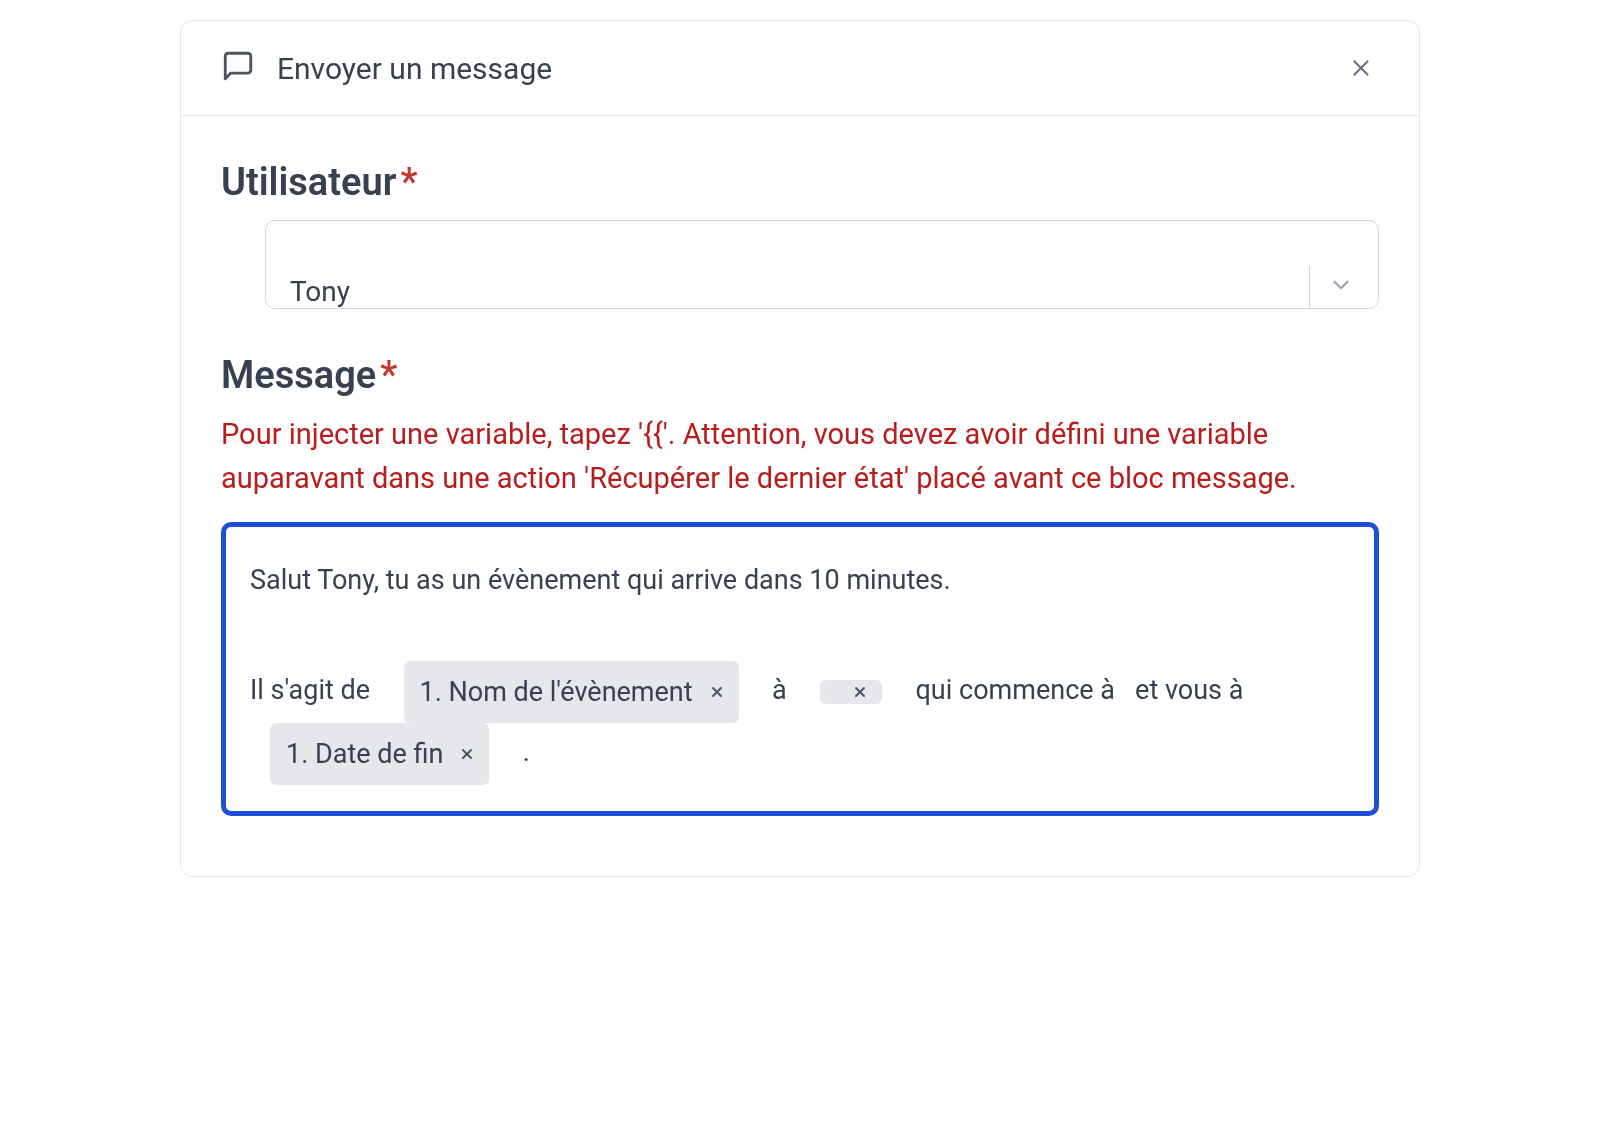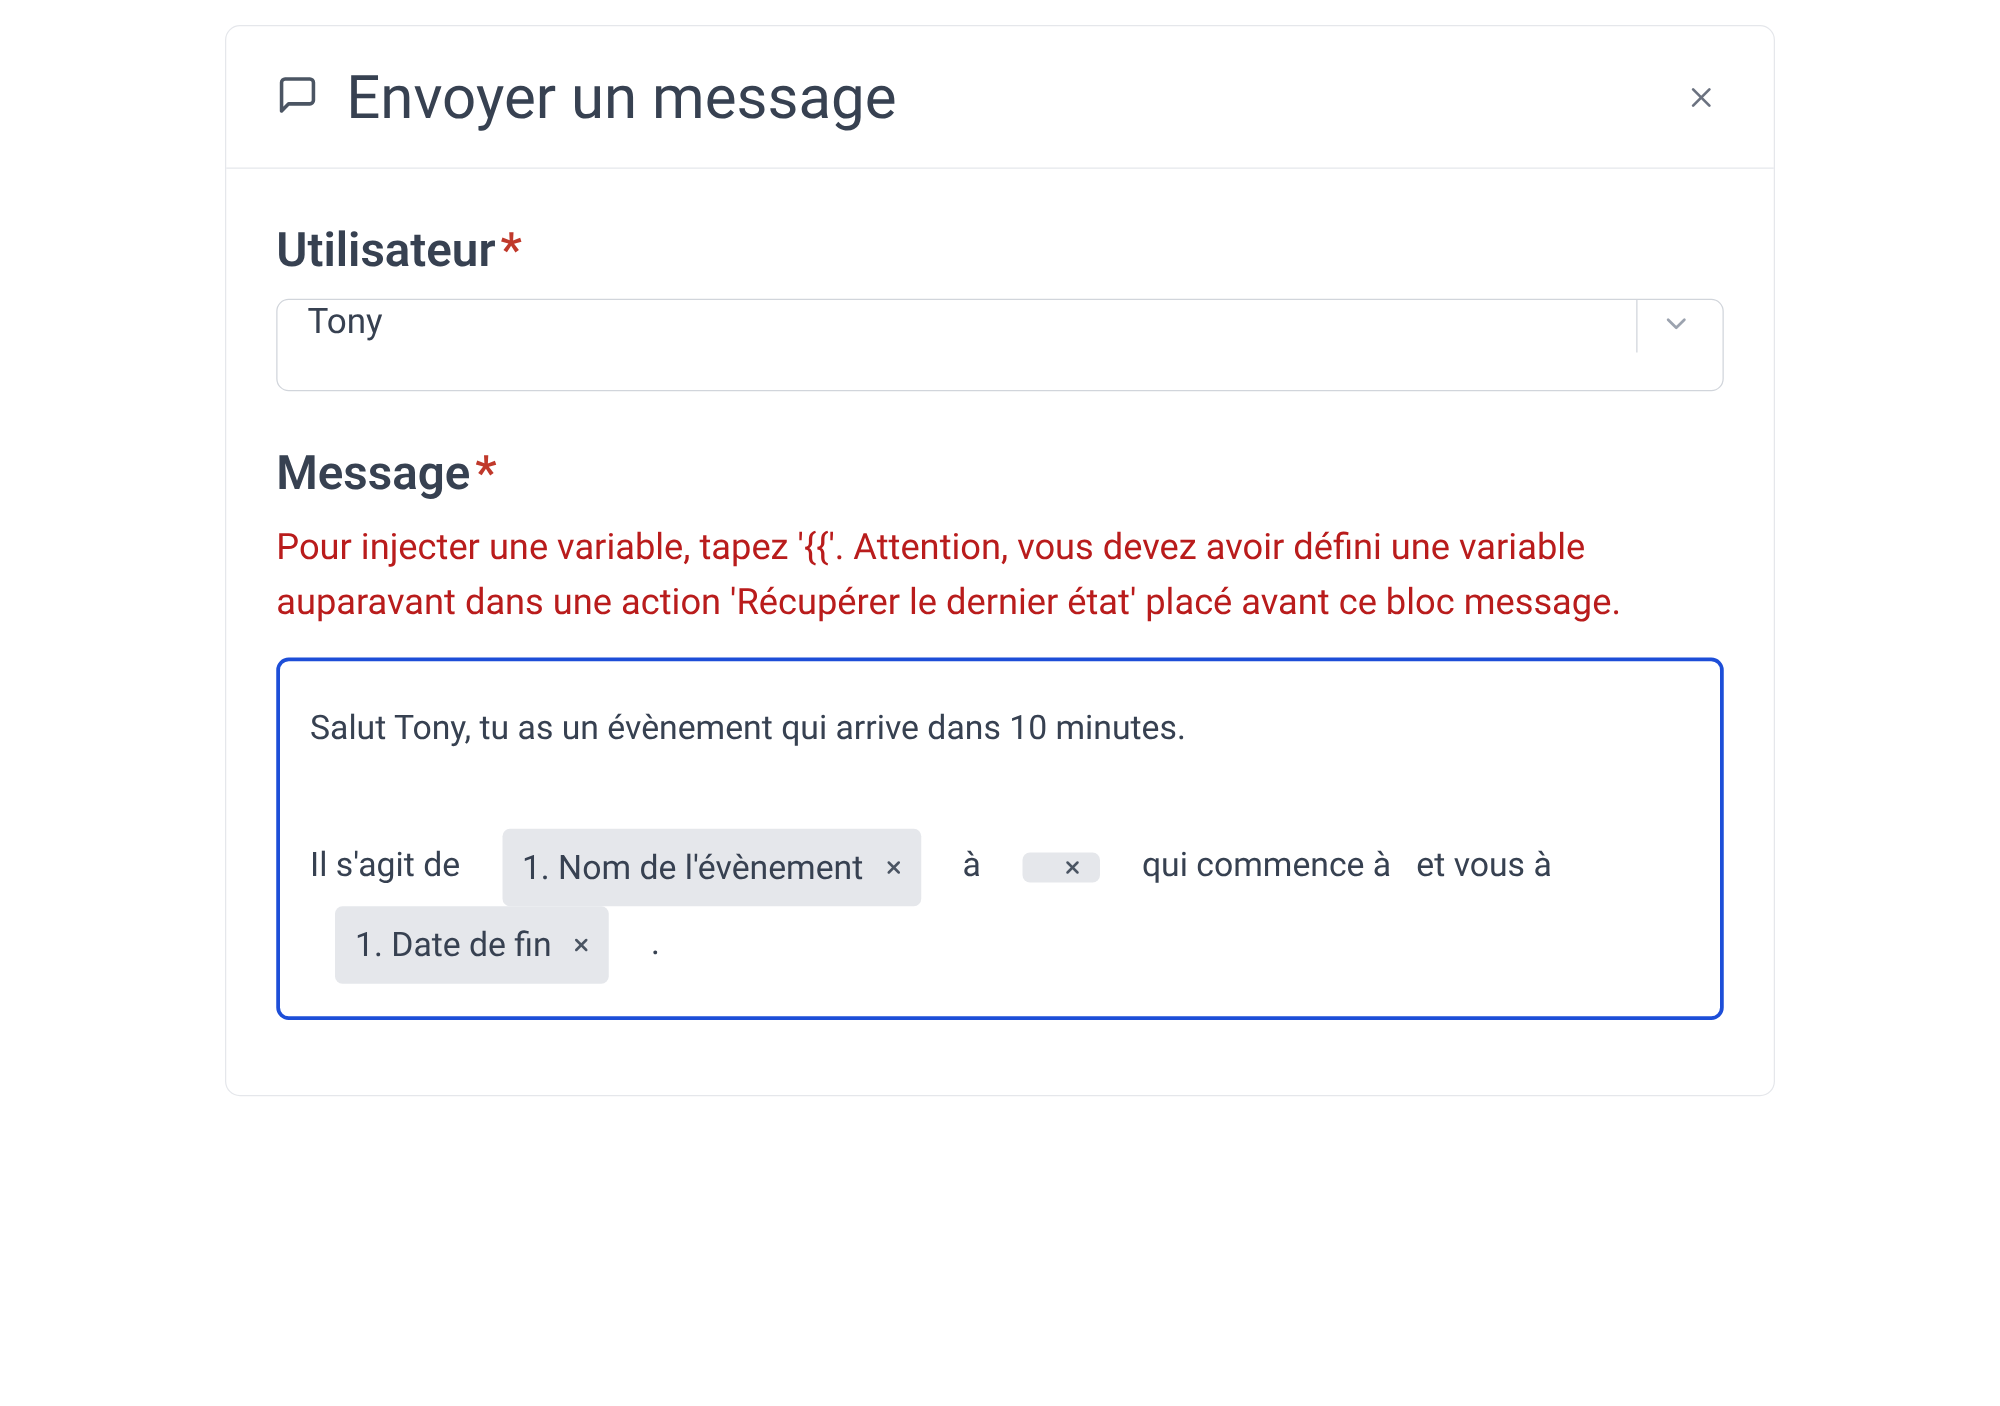--- a/index.html
+++ b/index.html
@@ -25,21 +25,21 @@
       justify-content: space-between;
       padding: 28px 40px;
       border-bottom: 1px solid #e5e7eb;
     }
     .panel-title-wrap {
       display: flex;
       align-items: center;
       gap: 22px;
     }
     .panel-title {
-      font-size: 48px;
+      font-size: 30px;
       font-weight: 400;
       color: #374151;
     }
     .close-btn {
       width: 36px;
       height: 36px;
       display: flex;
       align-items: center;
       justify-content: center;
       cursor: pointer;
@@ -56,27 +56,28 @@
       margin-bottom: 16px;
       display: block;
     }
     .required {
       color: #c0392b;
       margin-left: 4px;
     }
     .select-box {
       border: 1px solid #d1d5db;
       border-radius: 10px;
-      height: 74px;
-      display: flex;
-      align-items: flex-start;
+      height: 89px;
+      display: flex;
+      align-items: flex-end;
       padding: 0 24px;
       cursor: pointer;
       position: relative;
       margin-bottom: 44px;
+      margin-left: 44px;
     }
     .select-value {
       font-size: 28px;
       color: #374151;
       flex: 1;
     }
     .select-indicator {
       display: flex;
       align-items: center;
       gap: 18px;
@@ -91,21 +92,21 @@
     }
     .select-arrow svg { width: 26px; height: 26px; }
     .help-text {
       font-size: 29px;
       color: #b91c1c;
       line-height: 1.5;
       margin-bottom: 22px;
       max-width: 1080px;
     }
     .message-box {
-      border: 3px solid #1d4ed8;
+      border: 5px solid #1d4ed8;
       border-radius: 10px;
       padding: 26px 24px;
       font-size: 27px;
       color: #374151;
       line-height: 2.0;
     }
     .message-box .plain { white-space: pre-wrap; }
     .chip {
       display: inline-flex;
       align-items: center;

